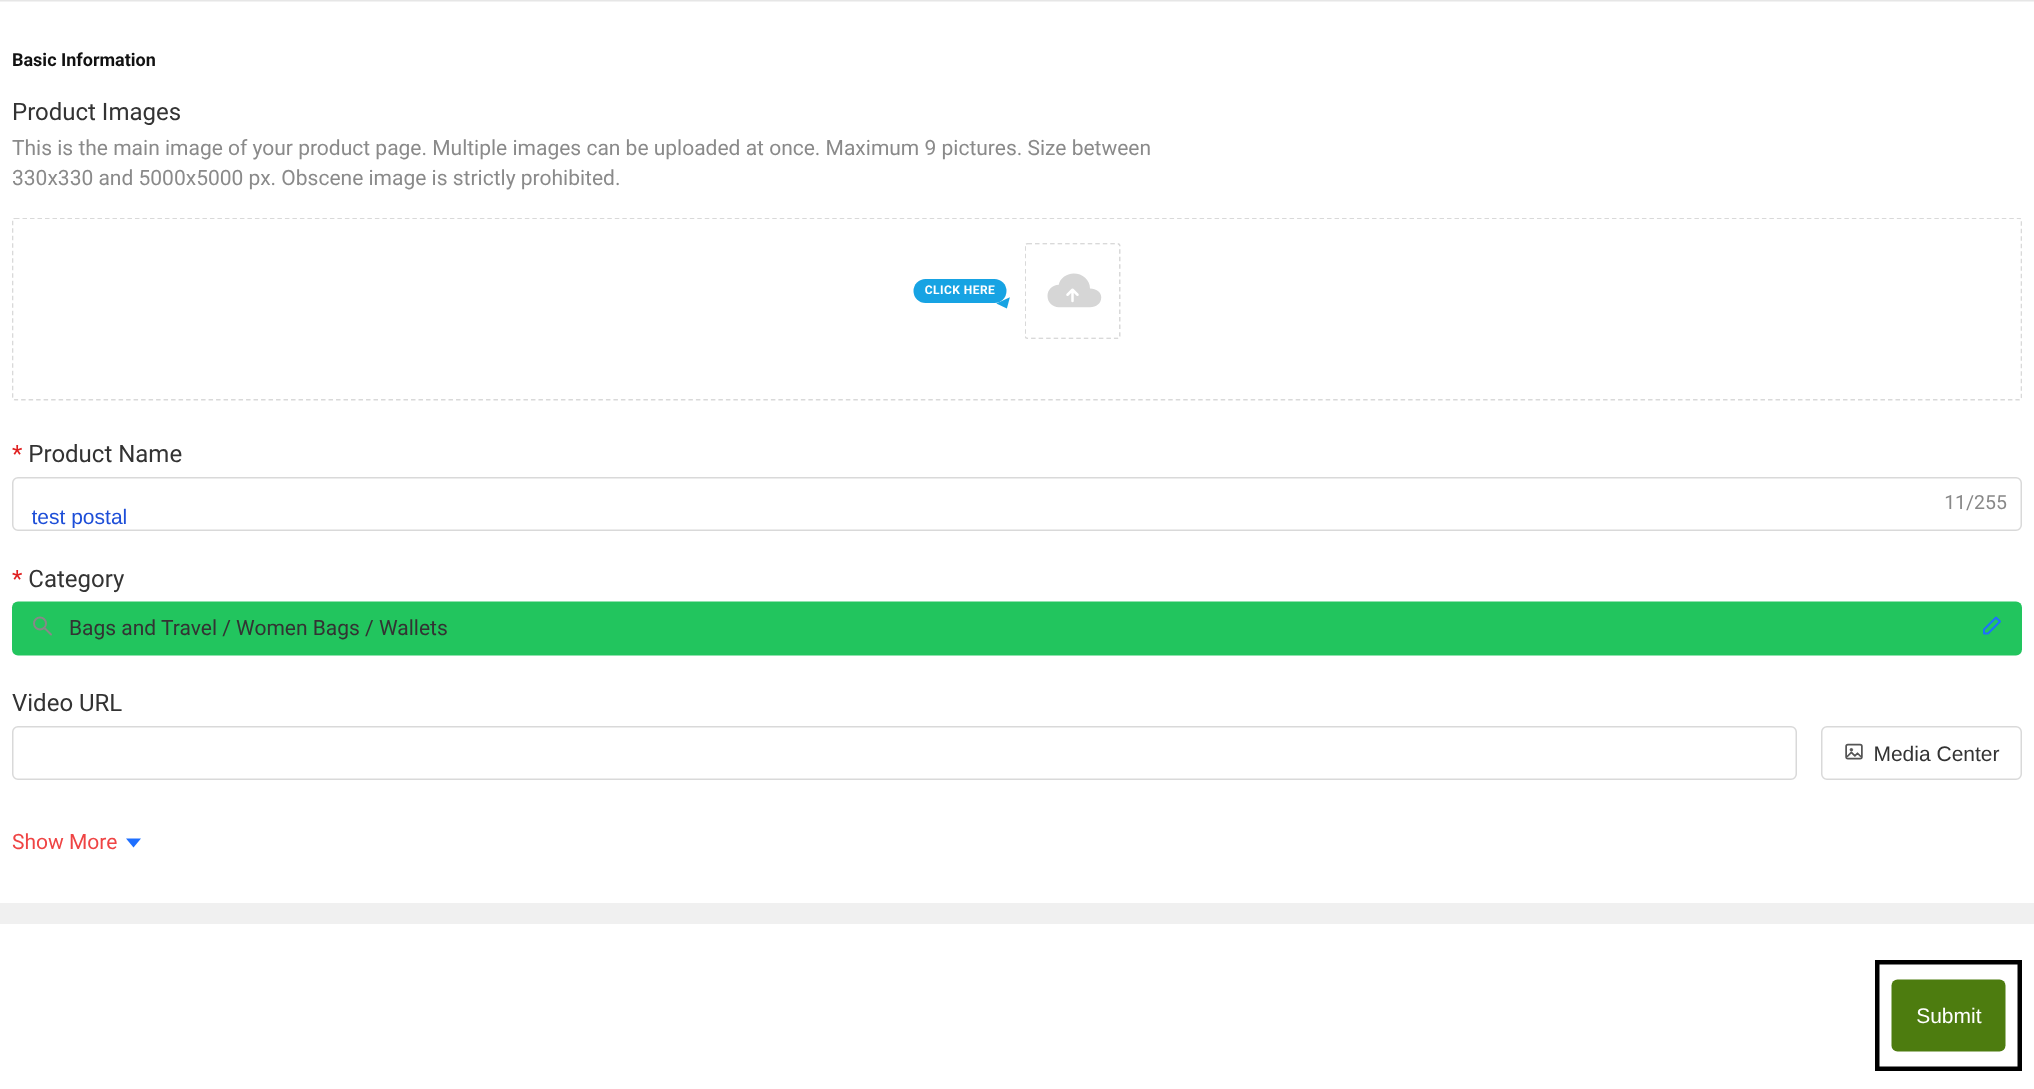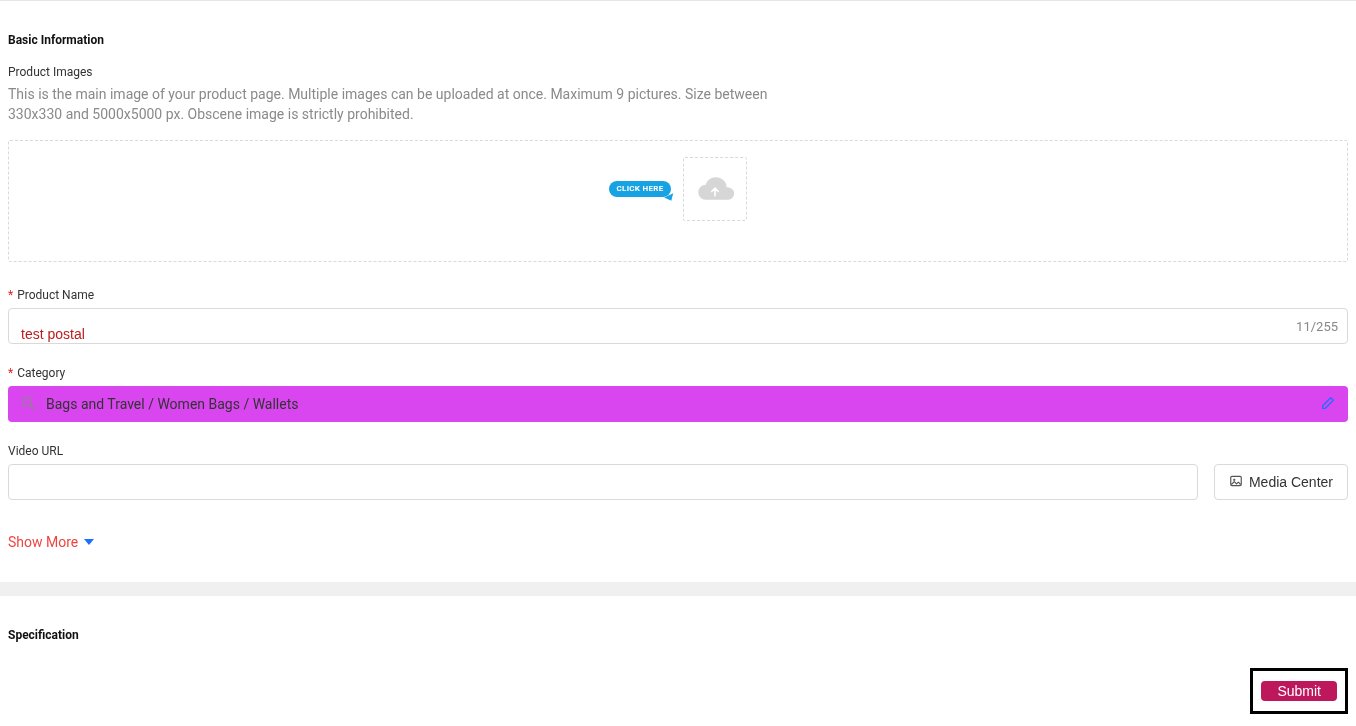--- a/index.html
+++ b/index.html
@@ -13,21 +13,21 @@
   .section {
     padding: 8px;
   }
   .section-title {
     font-size: 12px;
     font-weight: 700;
     color: #111;
     margin: 24px 0 18px 0;
   }
   .field-label {
-    font-size: 12px;
+    font-size: 16px;
     color: #333;
     margin-bottom: 6px;
     display: flex;
     align-items: center;
     text-align: center;
   }
   .required-mark {
     color: #e02020;
     margin-right: 4px;
   }
@@ -94,37 +94,37 @@
     color: #999;
     margin: 0 6px;
   }
   .text-input {
     width: 100%;
     height: 36px;
     border: 1px solid #d9d9d9;
     border-radius: 4px;
     padding: 16px 70px 0 12px;
     font-size: 14px;
-    color: #b91c1c;
+    color: #1d4ed8;
     outline: none;
   }
   .input-wrap {
     position: relative;
     margin-bottom: 22px;
   }
   .char-count {
     position: absolute;
     right: 10px;
     top: 50%;
     transform: translateY(-50%);
     color: #888;
     font-size: 13px;
   }
   .category-field {
-    background: #d946ef;
+    background: #22c55e;
     border: none;
     border-radius: 4px;
     height: 36px;
     display: flex;
     align-items: center;
     padding: 0 12px;
     margin-bottom: 22px;
     gap: 10px;
   }
   .search-icon svg { width: 16px; height: 16px; stroke: #888; fill: none; }
@@ -187,25 +187,25 @@
     background: #fff;
     padding: 12px 8px;
     display: flex;
     justify-content: flex-end;
   }
   .submit-wrap {
     border: 3px solid #000;
     padding: 10px 8px;
   }
   .submit-btn {
-    background: #be185d;
+    background: #4d7c0f;
     color: #fff;
     border: none;
     border-radius: 4px;
-    padding: 2px 16px;
+    padding: 16px 16px;
     font-size: 14px;
     cursor: pointer;
   }
 </style>
 </head>
 <body>
 
 <div class="section">
   <h2 class="section-title">Basic Information</h2>
 

